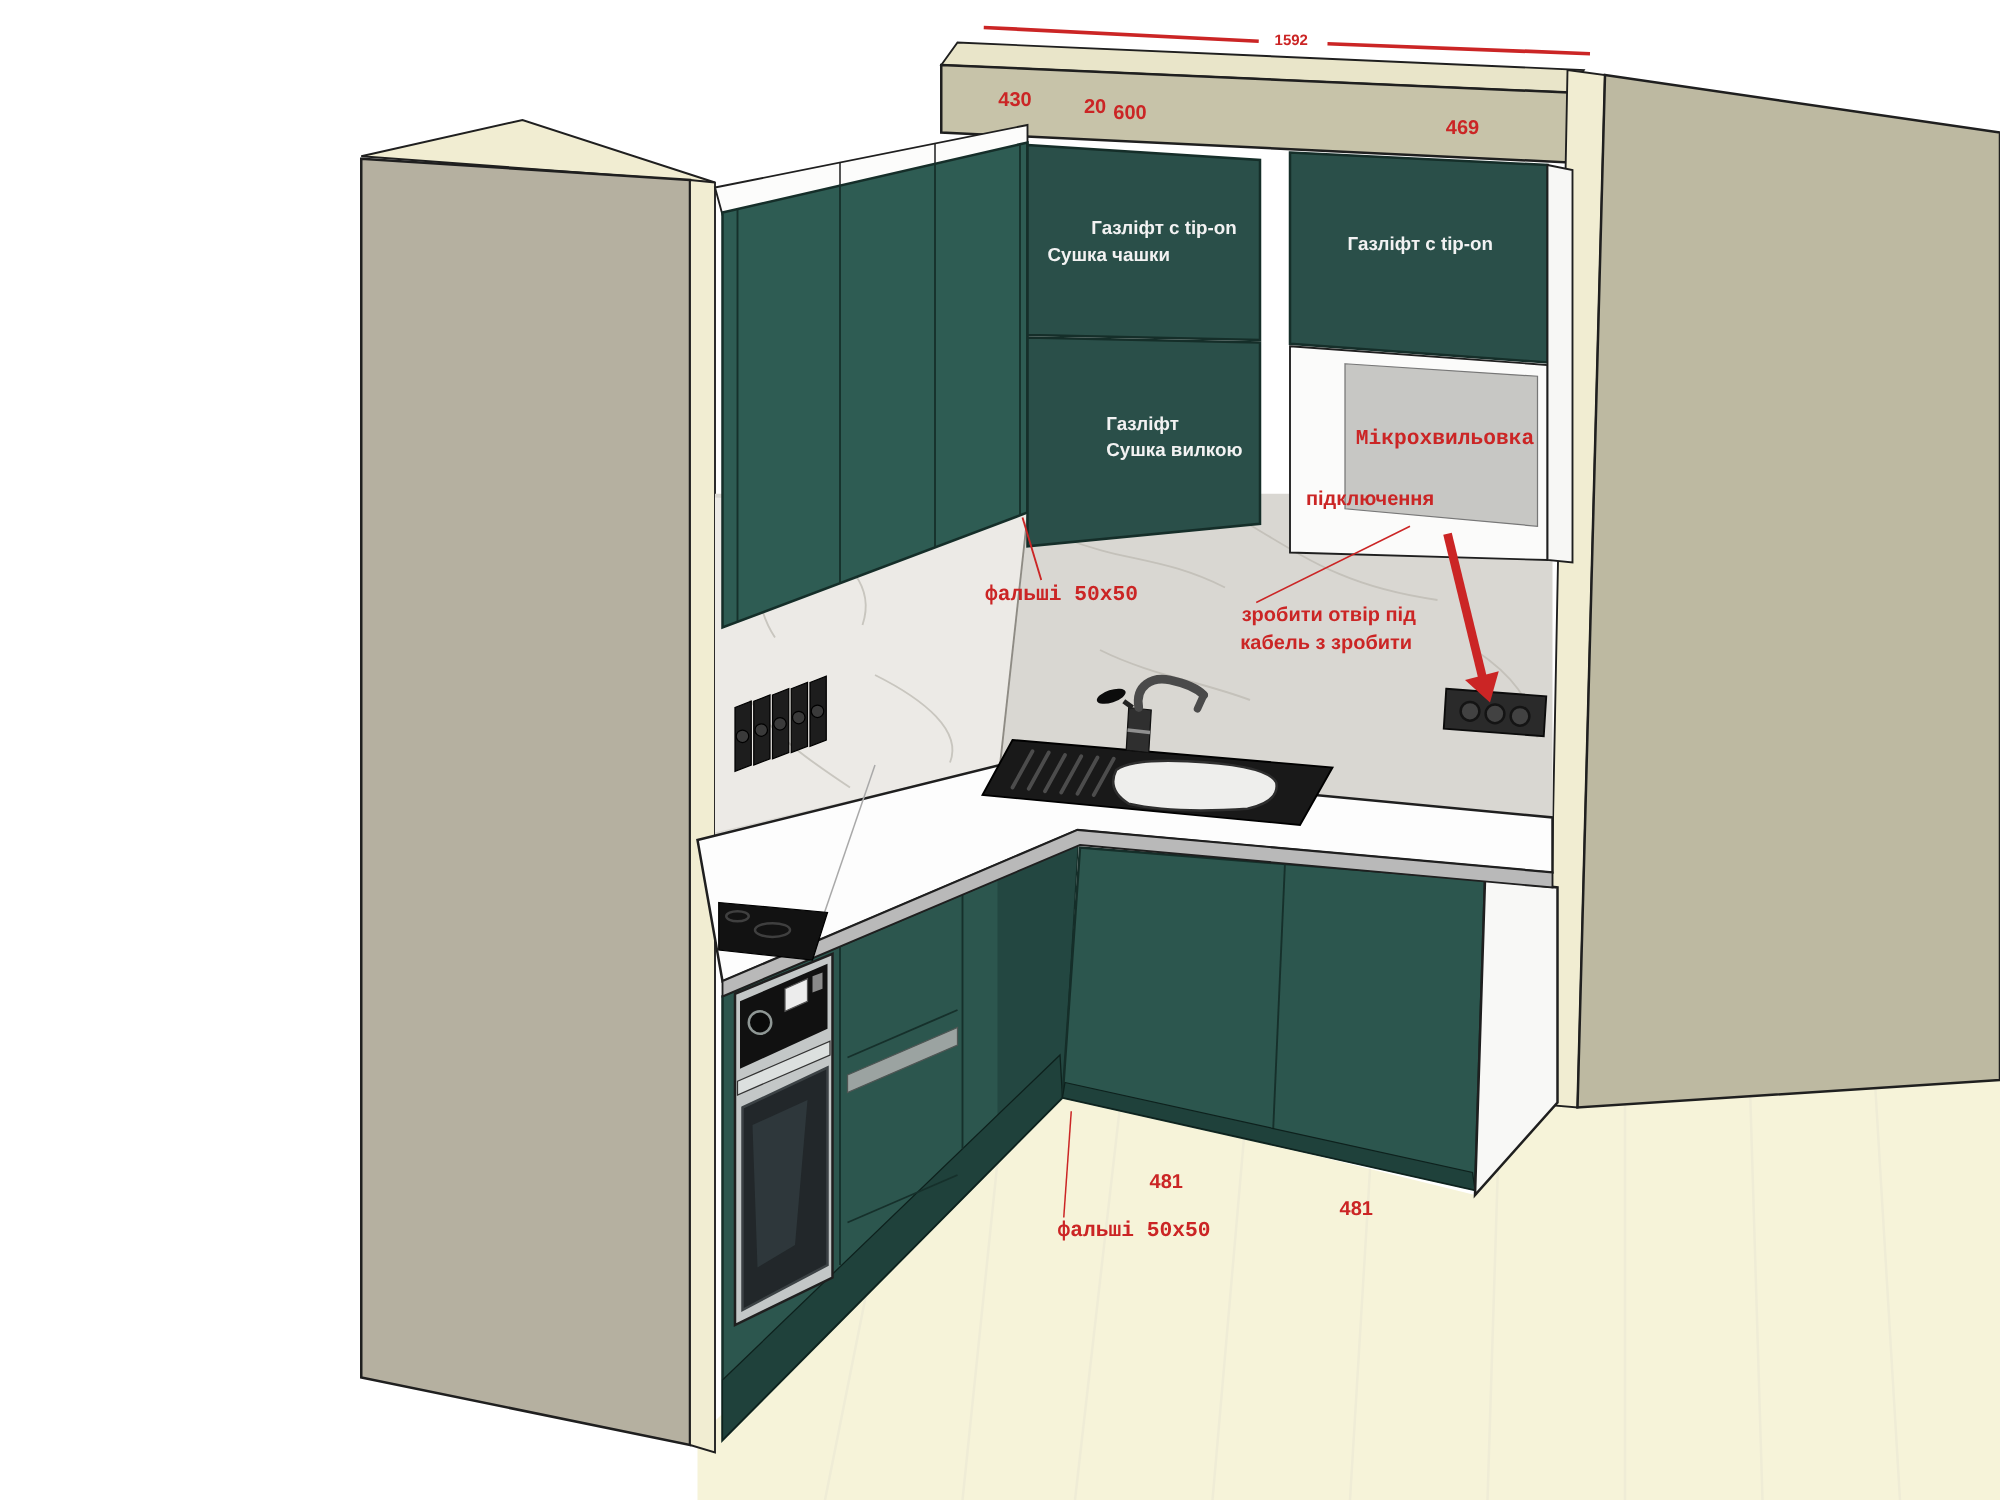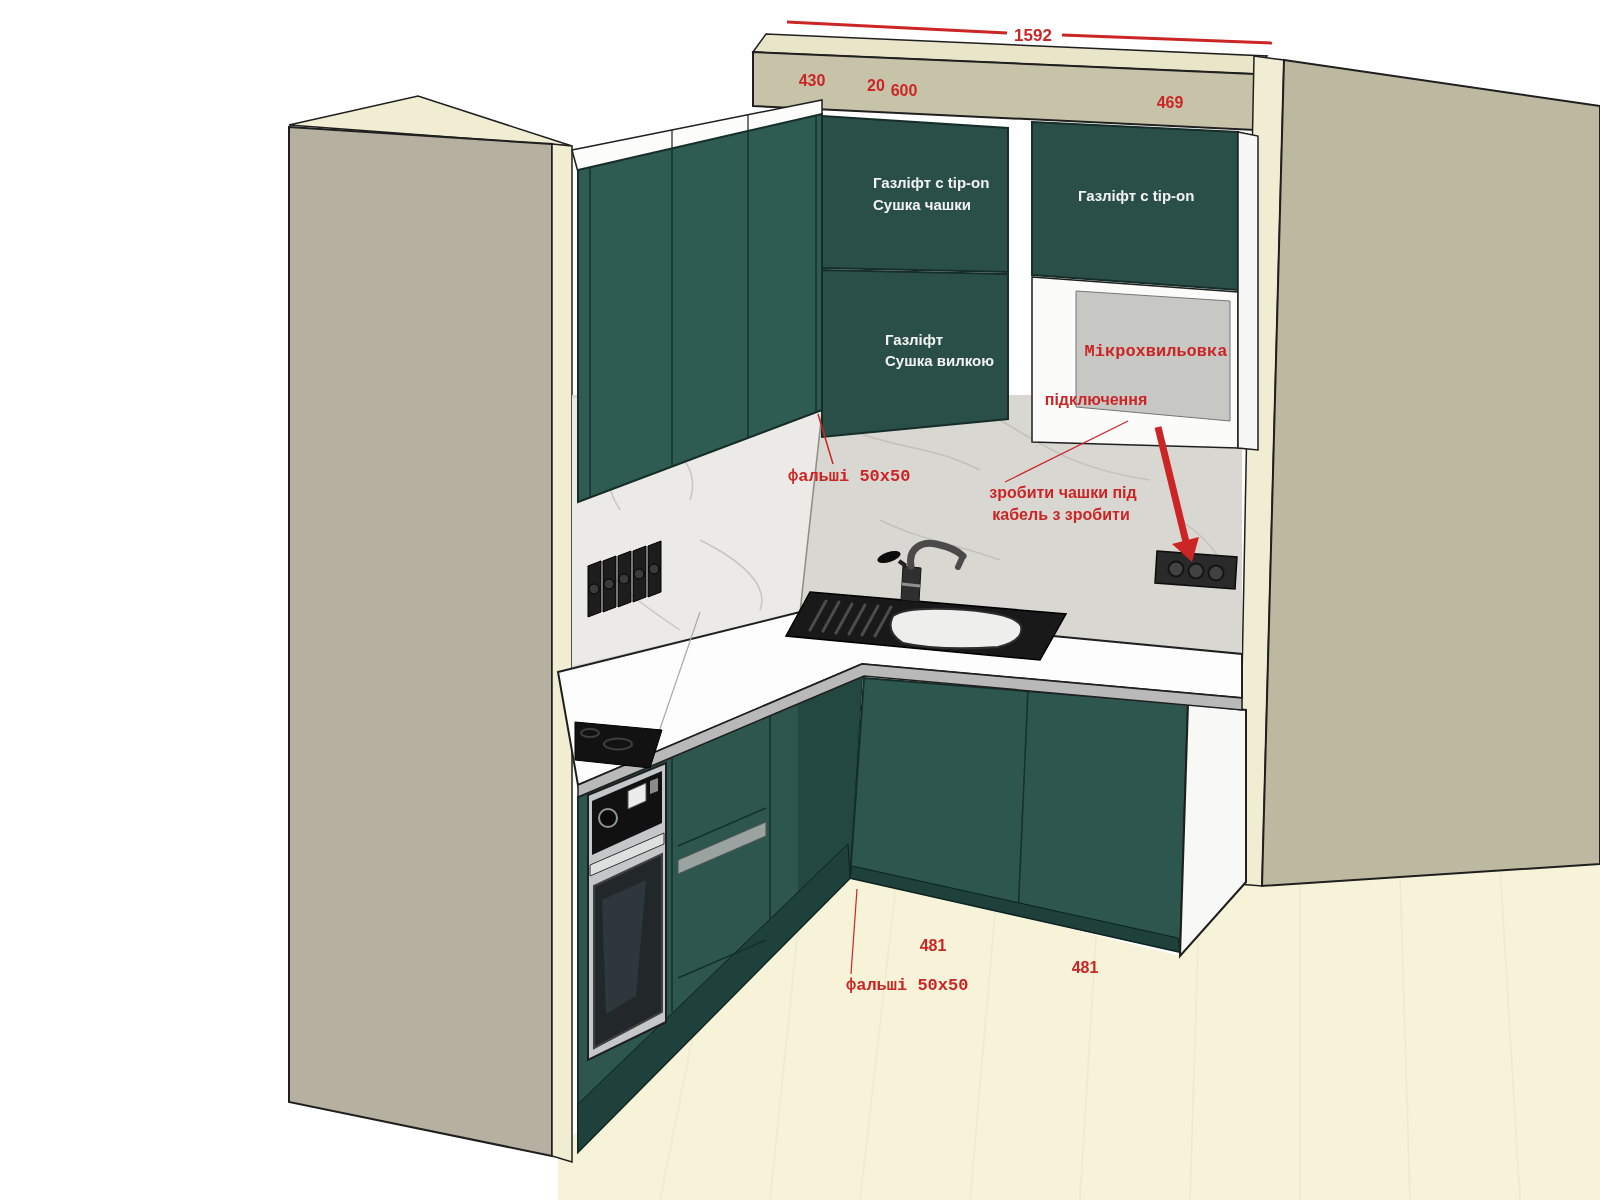--- a/index.html
+++ b/index.html
@@ -156,34 +156,34 @@
     <line x1="787" y1="22" x2="1007" y2="33" stroke-width="3"></line>
     <line x1="1062" y1="35" x2="1272" y2="43" stroke-width="3"></line>
     <line x1="818" y1="414" x2="833" y2="464" stroke-width="1.5"></line>
     <line x1="1128" y1="421" x2="1005" y2="482" stroke-width="1.2"></line>
     <line x1="1158" y1="427" x2="1186" y2="542" stroke-width="7"></line>
     <line x1="857" y1="889" x2="851" y2="974" stroke-width="1.2"></line>
   </g>
   <polygon points="1192,562 1199,537 1172,544" style="fill:var(--c-annotation_red,#cb2525)"></polygon>
 </svg>
 
-  <div class="lbl red center" style="left:1033px;top:26px;font-size:17px">1592</div>
+  <div class="lbl red center" style="left:1033px;top:26px;font-size:12px">1592</div>
   <div class="lbl red center" style="left:812px;top:72px">430</div>
   <div class="lbl red center" style="left:876px;top:77px">20</div>
   <div class="lbl red center" style="left:904px;top:82px">600</div>
   <div class="lbl red center" style="left:1170px;top:94px">469</div>
 
   <div class="lbl white" style="left:873px;top:174px">Газліфт с tip-on</div>
-  <div class="lbl white" style="left:873px;top:196px">Сушка чашки</div>
+  <div class="lbl white" style="left:838px;top:196px">Сушка чашки</div>
   <div class="lbl white" style="left:1078px;top:187px">Газліфт с tip-on</div>
   <div class="lbl white" style="left:885px;top:331px">Газліфт</div>
   <div class="lbl white" style="left:885px;top:352px">Сушка вилкою</div>
 
   <div class="lbl red center big" style="left:1156px;top:342px">Мікрохвильовка</div>
   <div class="lbl red center" style="left:1096px;top:391px">підключення</div>
   <div class="lbl red big" style="left:788px;top:467px">фальші 50x50</div>
-  <div class="lbl red center" style="left:1063px;top:484px">зробити чашки під</div>
+  <div class="lbl red center" style="left:1063px;top:484px">зробити отвір під</div>
   <div class="lbl red center" style="left:1061px;top:506px">кабель з зробити</div>
 
   <div class="lbl red center" style="left:933px;top:937px">481</div>
   <div class="lbl red center" style="left:1085px;top:959px">481</div>
   <div class="lbl red big" style="left:846px;top:976px">фальші 50x50</div>
 </div>
 
 </body></html>

